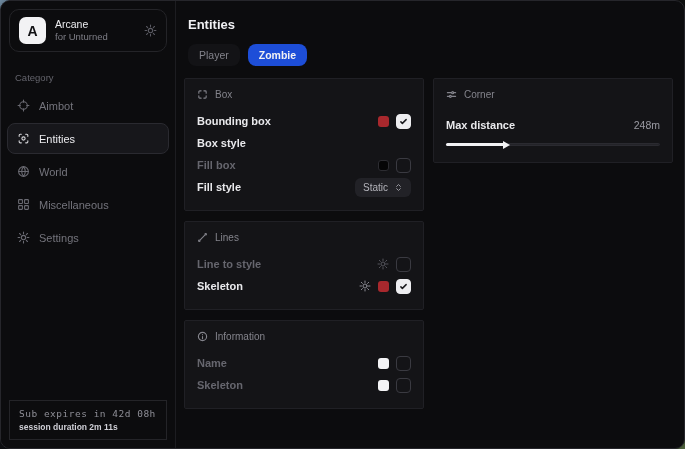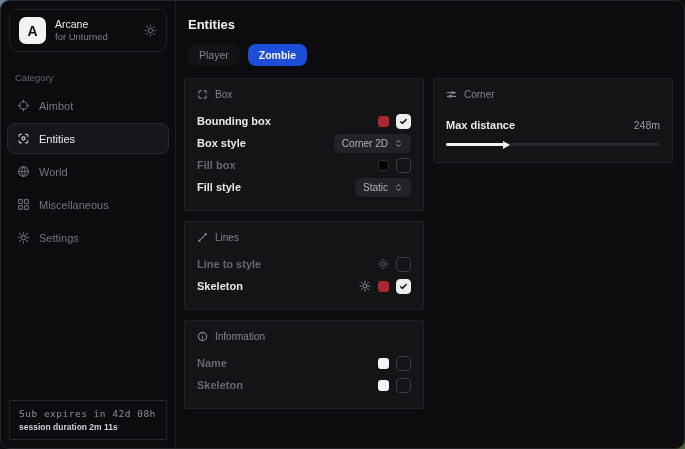--- a/index.html
+++ b/index.html
@@ -246,30 +246,20 @@
               <span class="checkbox checked">
                 <svg width="9" height="9" viewBox="0 0 24 24" fill="none" stroke="currentColor" stroke-width="4" stroke-linecap="round" stroke-linejoin="round">
                     <path d="M5 13l4 4L19 7"></path>
                   </svg>
               </span>
             </span>
           </div>
 
           <div class="row">
             <span class="row-label">Box style</span>
-            <span class="row-right">
-              <span class="dropdown">
-                <span>Corner 2D</span>
-                <span class="dicon">
-                  <svg width="9" height="9" viewBox="0 0 24 24" fill="none" stroke="currentColor" stroke-width="2.6" stroke-linecap="round" stroke-linejoin="round">
-                      <path d="M7 9l5-5 5 5M7 15l5 5 5-5"></path>
-                    </svg>
-                </span>
-              </span>
-            </span>
           </div>
 
           <div class="row">
             <span class="row-label dim">Fill box</span>
             <span class="row-right">
               <span class="swatch black"></span>
               <span class="checkbox"></span>
             </span>
           </div>
 

